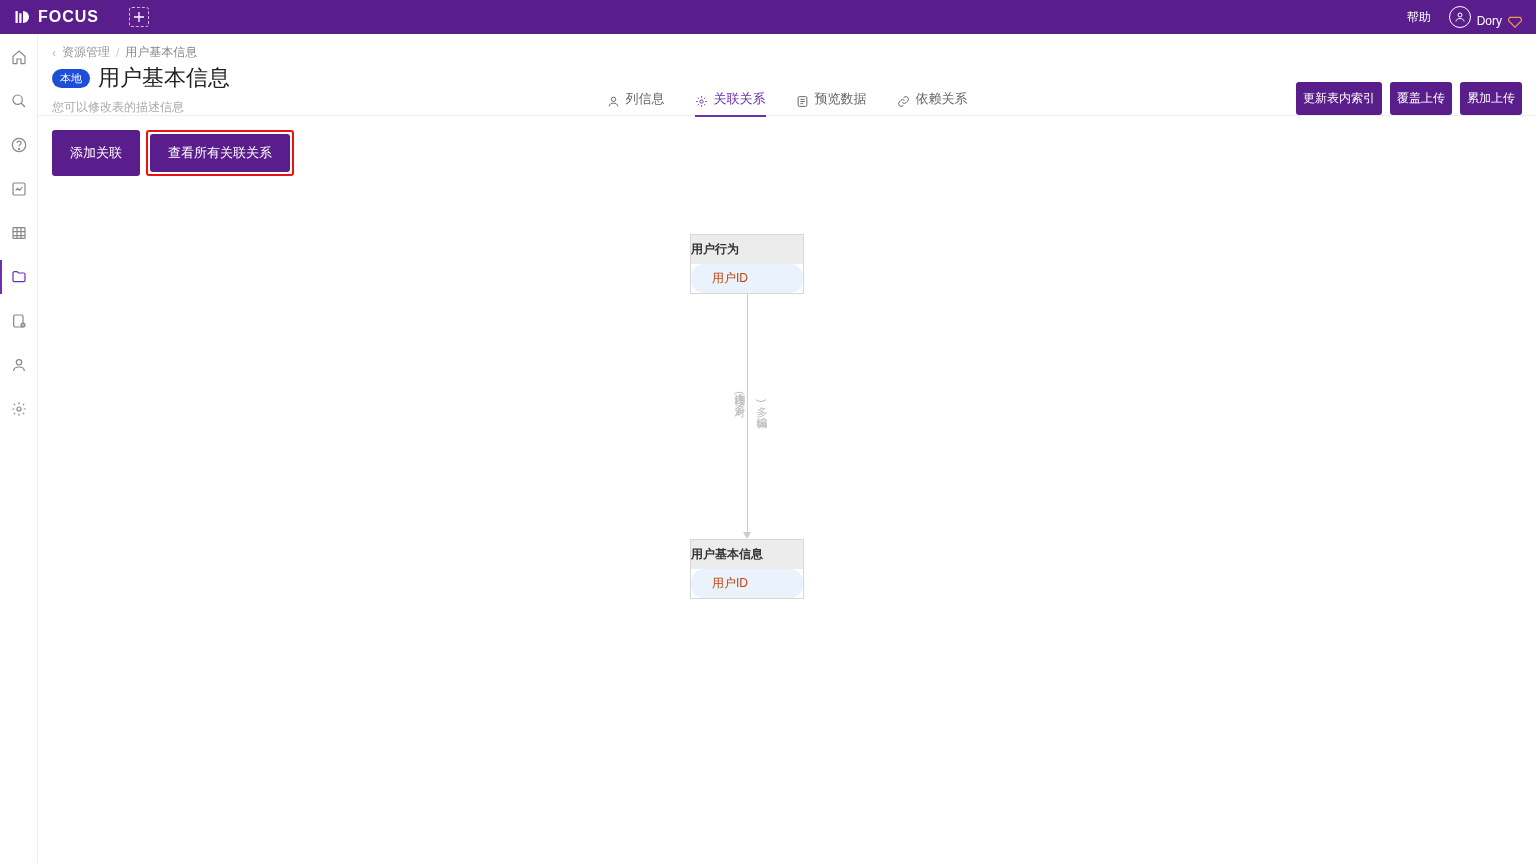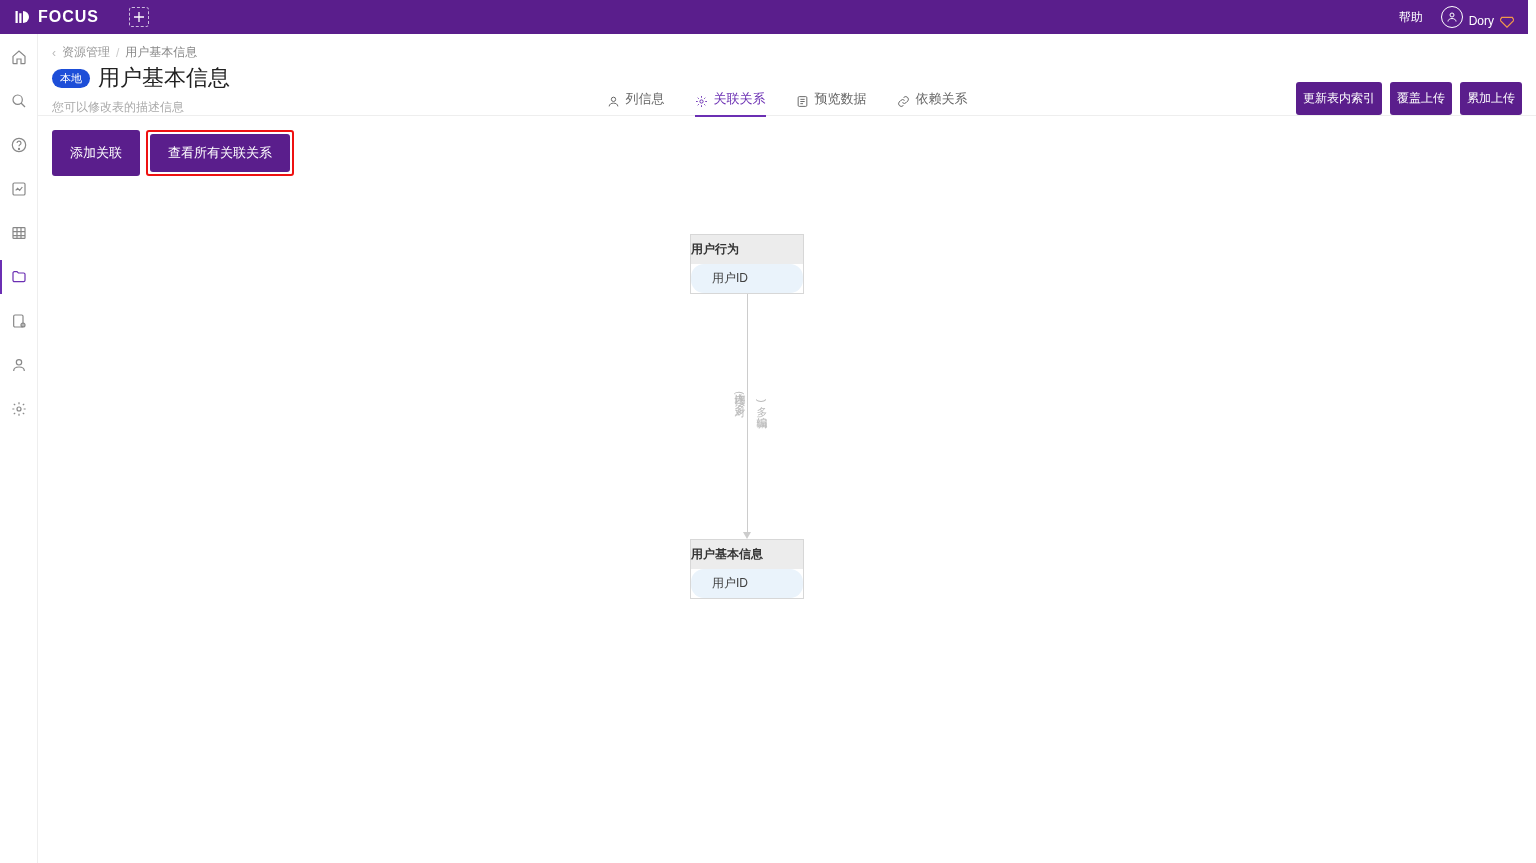--- a/index.html
+++ b/index.html
@@ -1,19 +1,19 @@
 <!DOCTYPE html>
 <html><head>
 <meta charset="utf-8">
 <style>
   * { box-sizing: border-box; margin: 0; padding: 0; }
   html, body { width: 1536px; height: 863px; font-family: "Helvetica Neue", Arial, "PingFang SC", "Microsoft YaHei", sans-serif; background: #fff; color: #333; overflow: hidden; }
 
   
-  .topbar { position: absolute; top: 0; left: 0; right: 8px; height: 34px; background: #5a1e8c; display: flex; align-items: center; padding: 12px 14px; color: #fff; }
+  .topbar { position: absolute; top: 0; left: 0; right: 0; height: 34px; background: #5a1e8c; display: flex; align-items: center; padding: 12px 14px; color: #fff; }
   .logo { display: flex; align-items: center; gap: 6px; font-weight: 600; letter-spacing: 1px; }
   .logo-mark { display: inline-flex; }
   .plus-btn { margin-left: 30px; width: 20px; height: 20px; border: 1px dashed rgba(255,255,255,.7); border-radius: 3px; display: flex; align-items: center; justify-content: center; font-size: 12px; color: #fff; cursor: pointer; }
   .top-right { margin-left: auto; display: flex; align-items: center; gap: 18px; font-size: 12px; }
   .avatar { width: 22px; height: 22px; border: 1.5px solid #fff; border-radius: 50%; display: flex; align-items: center; justify-content: center; }
   .user-wrap { display: flex; align-items: flex-end; gap: 6px; }
   .diamond { display: inline-flex; }
 
   
   .sidebar { position: absolute; top: 34px; left: 0; bottom: 0; width: 38px; background: #fff; border-right: 1px solid #eee; display: flex; flex-direction: column; align-items: center; padding-top: 14px; gap: 26px; }
@@ -47,21 +47,21 @@
   .btn { background:#5a1e8c; color:#fff; border:none; border-radius:3px; font-size:12px; padding:8px 7px; cursor:pointer; }
 
   .toolbar { position:absolute; top:96px; left:14px; display:flex; gap:6px; }
   .tbtn { background:#5a1e8c; color:#fff; border:none; border-radius:3px; font-size:13px; padding:10px 18px; cursor:pointer; }
   .highlight-box { border:2.5px solid #e11; border-radius:3px; padding:2px; display:inline-flex; }
 
   
   .canvas { position:absolute; top:160px; left:0; right:0; bottom:0; }
   .node { position:absolute; width:114px; border:1px solid #d7d7d7; background:#fff; font-size:12px; }
   .node .hdr { background:#ececec; padding:6px 0; font-weight:600; color:#333; }
-  .node .row { background:#eaf3fb; padding:6px 21px; color:#404040;border-radius:13px; }
+  .node .row { background:#eaf3fb; padding:6px 21px; color:#c2410c;border-radius:13px; }
   .edge { position:absolute; width:1px; background:#ccc; }
   .arrowhead { position:absolute; width:0; height:0; border-left:4px solid transparent; border-right:4px solid transparent; border-top:7px solid #ccc; }
   .edge-label { position:absolute; font-size:11px; color:#bbb; writing-mode: vertical-rl; letter-spacing:1px; }
 
 </style>
 </head>
 <body>
 
 <div class="topbar">
   <div class="logo">

